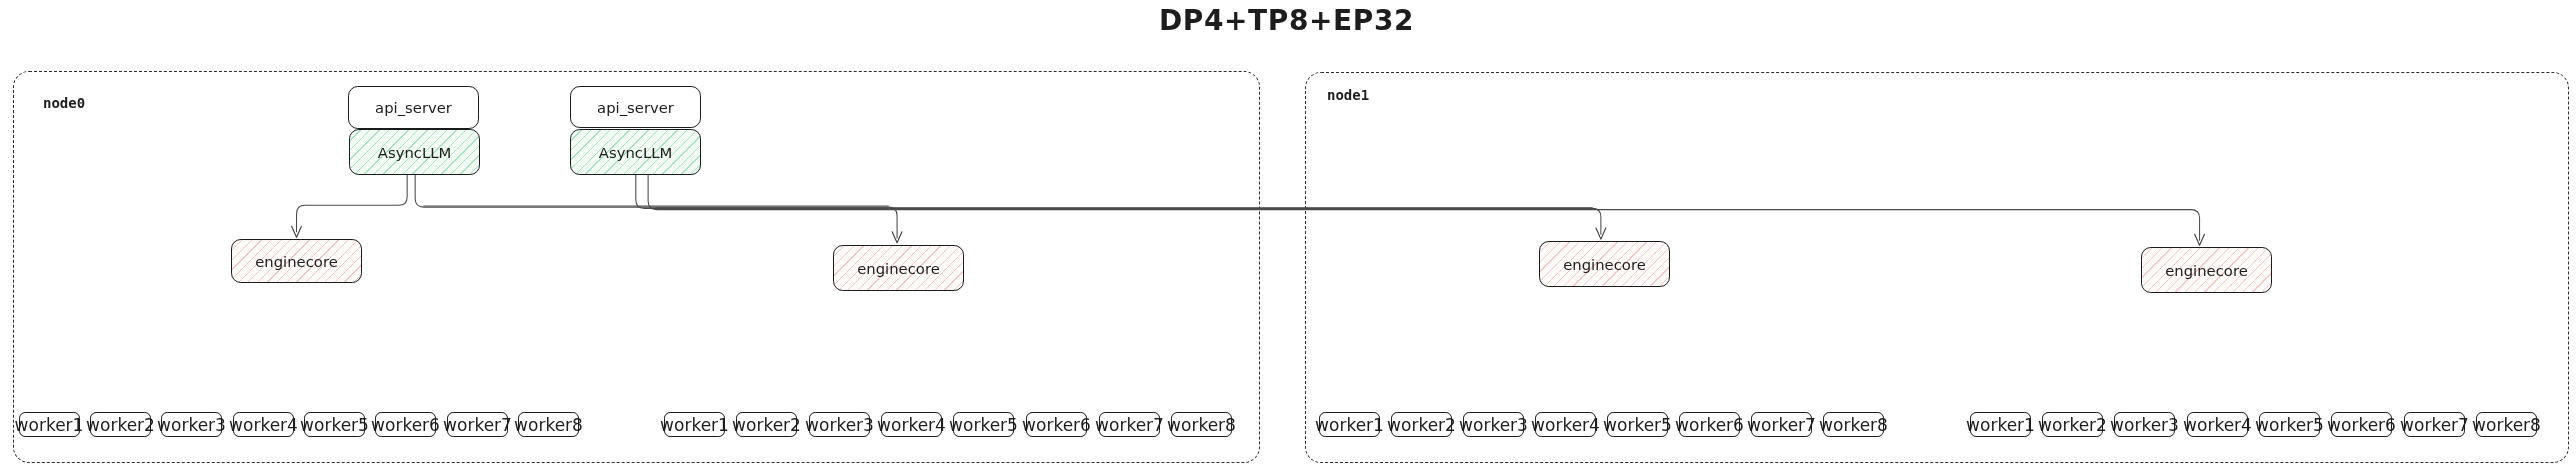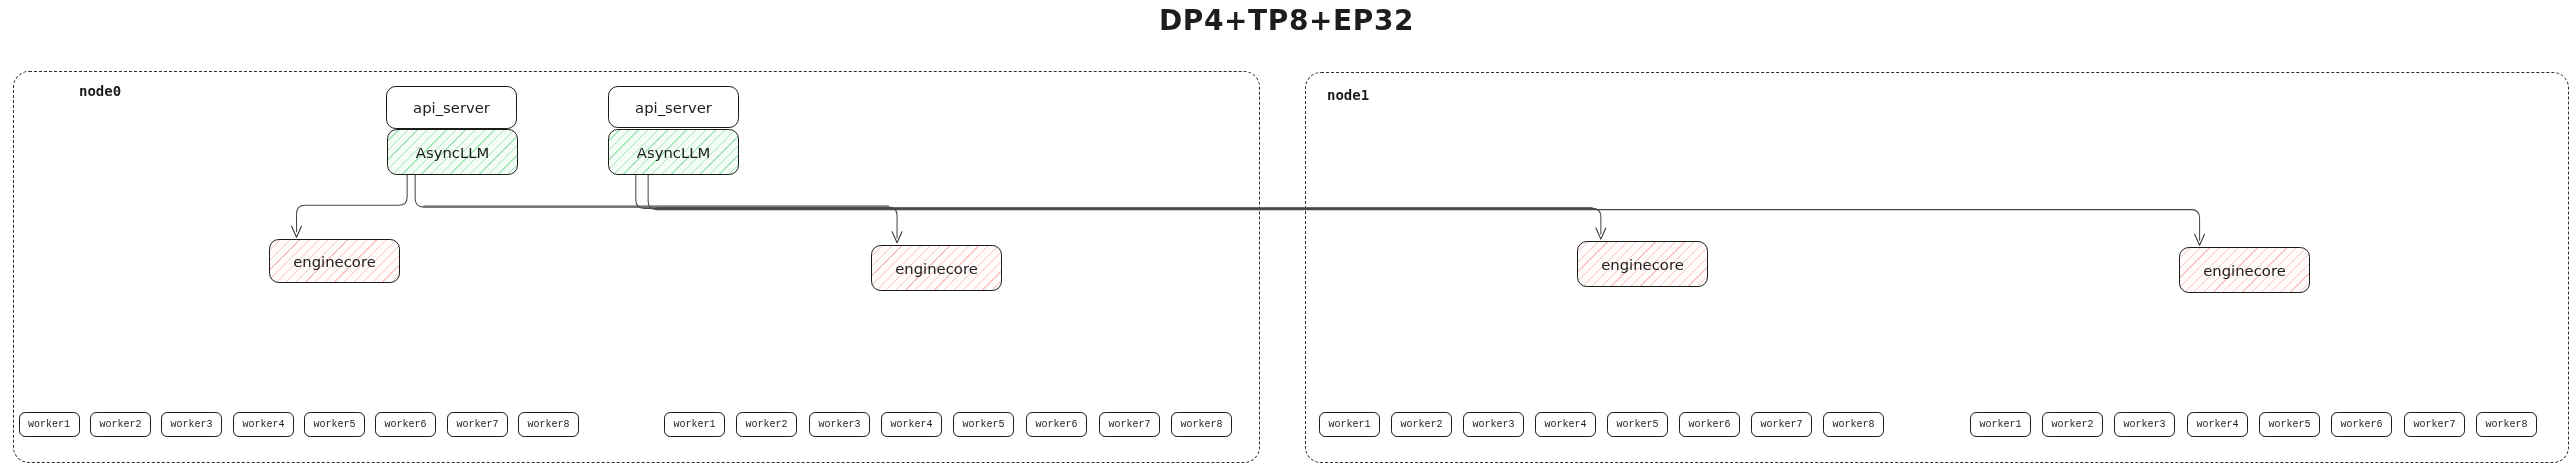--- a/index.html
+++ b/index.html
@@ -22,28 +22,28 @@
     border: 1.5px dashed #2d2d2d;
     border-radius: 16px;
     background: transparent;
   }
   #node0-box { left: 13px;   top: 71px; width: 1245px; height: 390px; }
   #node1-box { left: 1305px; top: 72px; width: 1262px; height: 389px; }
   .node-label {
     font-family: "DejaVu Sans Mono", monospace;
     font-size: 14px; font-weight: 700; color: #1d1d1d;
   }
-  #node0-label { left: 43px;   top: 83px; margin-left: 36px; }
+  #node0-label { left: 43px;   top: 95px; }
   #node1-label { left: 1327px; top: 87px; }
   .rbox {
     border: 1.5px solid #1b1b1b;
     border-radius: 9.8px;
     background: #ffffff;
     display: flex; align-items: center; justify-content: center;
-    font-size: 14.8px; color: #1d1d1d; margin-left: 38px;
+    font-size: 14.8px; color: #1d1d1d;
   }
   .hatch-green {
     background-color: #f4fcf6;
     background-image: repeating-linear-gradient(135deg,
       rgba(120,215,150,0.65) 0, rgba(120,215,150,0.65) 1px,
       transparent 1px, transparent 6.8px);
   }
   .hatch-red {
     background-color: #fffbfb;
     background-image: repeating-linear-gradient(135deg,
@@ -58,21 +58,21 @@
   #ec1 { left: 231px;  top: 239px; width: 129px; height: 42px; }
   #ec2 { left: 833px; top: 245px; width: 129px; height: 44px; }
   #ec3 { left: 1539px; top: 241px; width: 129px; height: 44px; }
   #ec4 { left: 2141px; top: 247px; width: 129px; height: 44px; }
   .worker {
     position: absolute;
     top: 412px; width: 59px; height: 23.4px;
     border: 1.2px solid #1b1b1b; border-radius: 6.2px;
     background: #ffffff;
     display: flex; align-items: center; justify-content: center;
-    font-size: 10px; color: #1d1d1d; font-family: Liberation Mono, monospace;
+    font-size: 17px; color: #1d1d1d;
   }
   #wires { left: 0; top: 0; width: 2576px; height: 469px; pointer-events: none; }
 </style>
 </head>
 <body>
 
 <div id="canvas">
 
   <div id="title" class="abs">DP4+TP8+EP32</div>
 

